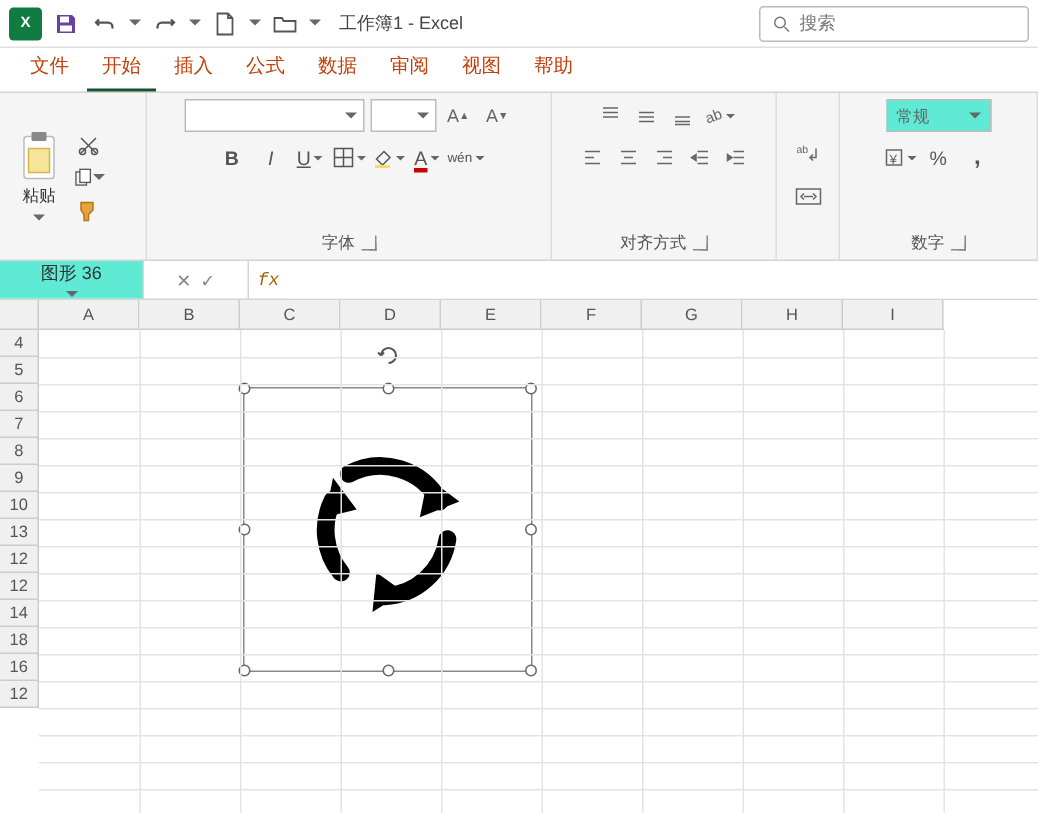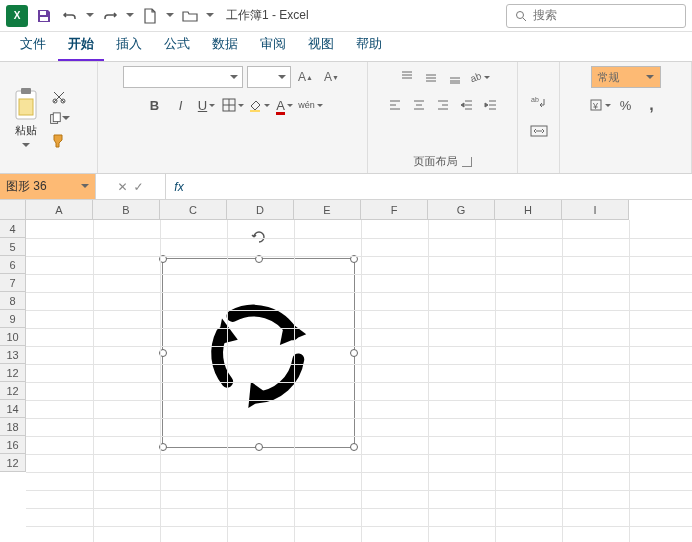--- a/index.html
+++ b/index.html
@@ -6,22 +6,22 @@
   body { width: 692px; height: 542px; background: #fff; overflow: hidden; font-size: 12px; color: #333; }
   
   .titlebar { height: 32px; background: #fff; display: flex; align-items: center; padding: 0 6px; border-bottom: 1px solid #e0e0e0; }
   .titlebar .appicon { width: 22px; height: 22px; background: #107c41; border-radius: 3px; display: flex; align-items: center; justify-content: center; color: #fff; font-weight: bold; font-size: 10px; margin-right: 6px; }
   .titlebar .qat { display: flex; align-items: center; gap: 6px; }
   .qat .ic { width: 20px; height: 20px; display: flex; align-items: center; justify-content: center; color: #555; }
   .titlebar .title { margin-left: 12px; font-size: 12px; color: #444; }
   .searchbox { margin-left: auto; width: 180px; height: 24px; background: #fff; border: 1px solid #bbb; border-radius: 3px; display: flex; align-items: center; padding: 0 8px; color: #777; gap: 6px; }
   
   .tabs { height: 30px; background: #fff; display: flex; align-items: flex-end; padding: 0 10px; gap: 2px; border-bottom: 1px solid #d4d4d4; }
-  .tab { padding: 6px 10px; font-size: 13px; color: #0c4a6e; cursor: pointer; border-bottom: 2px solid transparent; }
-  .tab.active { border-bottom: 2px solid #6d28d9; font-weight: 700; }
+  .tab { padding: 6px 10px; font-size: 13px; color: #c2410c; cursor: pointer; border-bottom: 2px solid transparent; }
+  .tab.active { border-bottom: 2px solid #14532d; font-weight: 400; }
   .tab.contextual { color: #3a6db5; }
   
   .ribbon { height: 112px; background: #f5f5f5; border-bottom: 1px solid #d4d4d4; display: flex; }
   .group { border-right: 1px solid #ddd; padding: 4px 8px 2px 8px; display: flex; flex-direction: column; justify-content: space-between; }
   .group .body { flex: 1; display: flex; align-items: center; }
   .group .label { text-align: center; font-size: 11px; color: #555; padding: 2px 0; display: flex; align-items: center; justify-content: center; gap: 4px; }
   .dlaunch { width: 10px; height: 10px; border: 1px solid #888; border-top: none; border-left: none; position: relative; }
   .dlaunch::after { content: ""; position: absolute; right: -1px; bottom: -1px; width: 4px; height: 4px; border-right: 1px solid #888; border-bottom: 1px solid #888; }
   
   .clip-body { display: flex; gap: 4px; }
@@ -40,27 +40,27 @@
   .font-row2 { display: flex; gap: 2px; align-items: center; }
   .fbtn2 { width: 24px; height: 22px; display: flex; align-items: center; justify-content: center; color: #555; font-size: 13px; position: relative; }
   .dd::after { content: ""; margin-left: 2px; border: 3px solid transparent; border-top-color: #666; position: relative; top: 2px; }
   
   .align-body { display: flex; flex-direction: column; gap: 6px; }
   .align-row { display: flex; gap: 2px; }
   .abtn { width: 22px; height: 22px; display: flex; align-items: center; justify-content: center; }
   .wrap-body { display: flex; flex-direction: column; gap: 6px; align-items: center; justify-content: center; }
   
   .num-body { display: flex; flex-direction: column; gap: 6px; }
-  .ncombo { width: 70px; height: 22px; background: #fdba74; border: 1px solid #bbb; display: flex; align-items: center; padding: 0 6px; font-size: 11px; color: #666; justify-content: space-between; }
+  .ncombo { width: 70px; height: 22px; background: #5eead4; border: 1px solid #bbb; display: flex; align-items: center; padding: 0 6px; font-size: 11px; color: #666; justify-content: space-between; }
   .num-row { display: flex; gap: 2px; }
   
   .namebar { height: 26px; border-bottom: 1px solid #d4d4d4; display: flex; align-items: stretch; }
-  .namebox { width: 96px; border-right: 1px solid #d4d4d4; display: flex; align-items: center; padding: 0 6px; font-size: 12px; justify-content: space-between; background: #fdba74; }
+  .namebox { width: 96px; border-right: 1px solid #d4d4d4; display: flex; align-items: center; padding: 0 6px; font-size: 12px; justify-content: space-between; background: #5eead4; flex-direction: column; }
   .fxtools { width: 70px; border-right: 1px solid #d4d4d4; display: flex; align-items: center; justify-content: center; gap: 6px; color: #888; }
-  .fxlabel { width: 26px; display: flex; align-items: center; justify-content: center; font-style: italic; color: #0c4a6e; }
+  .fxlabel { width: 26px; display: flex; align-items: center; justify-content: center; font-style: italic; color: #a16207; font-family: Liberation Mono, monospace; }
   .fxinput { flex: 1; border: none; outline: none; padding: 0 6px; font-size: 12px; }
   
   .grid-area { position: relative; height: 342px; overflow: hidden; background: #fff; }
   .colheads { display: flex; height: 20px; position: absolute; top: 0; left: 0; right: 0; }
   .corner { width: 26px; border-right: 1px solid #ccc; border-bottom: 1px solid #ccc; background: #f0f0f0; }
   .ch { width: 67px; border-right: 1px solid #ccc; border-bottom: 1px solid #ccc; background: #f0f0f0; text-align: center; font-size: 11px; color: #555; line-height: 20px; }
   .rowheads { position: absolute; top: 20px; left: 0; width: 26px; }
   .rh { height: 18px; border-right: 1px solid #ccc; border-bottom: 1px solid #ccc; background: #f0f0f0; text-align: center; font-size: 11px; color: #555; line-height: 18px; }
   .cells { position: absolute; top: 20px; left: 26px; right: 0; bottom: 0; }
   .cellgridV { position: absolute; top: 0; bottom: 0; width: 1px; background: #e3e3e3; }
@@ -199,20 +199,24 @@
               <path d="M3 8l5-5 4 4-5 5z" fill="none" stroke="#555"></path>
               <rect x="2" y="12" width="10" height="2" fill="#ffd966"></rect>
             </svg>
           </div>
         <div class="fbtn2 dd">
             <span style="position:relative">A<span style="position:absolute;left:0;right:0;bottom:-2px;height:3px;background:#c00"></span></span>
           </div>
         <div class="fbtn2 dd" style="font-size:9px">wén</div>
       </div>
     </div>
+    <div class="label">
+        <span>字体</span>
+        <span class="dlaunch"></span>
+      </div>
   </div>
 
   <div class="group" style="width:150px">
     <div class="body align-body">
       <div class="align-row">
         <div class="abtn">
             <svg width="14" height="14">
               <g stroke="#666">
                 <line x1="2" y1="2" x2="12" y2="2"></line>
                 <line x1="2" y1="5" x2="12" y2="5"></line>
@@ -288,21 +292,21 @@
                 <line x1="5" y1="3" x2="12" y2="3"></line>
                 <line x1="5" y1="7" x2="12" y2="7"></line>
                 <line x1="5" y1="11" x2="12" y2="11"></line>
                 <path d="M1 5l3 2-3 2z" fill="#666"></path>
               </g>
             </svg>
           </div>
       </div>
     </div>
     <div class="label">
-        <span>页面布局</span>
+        <span>对齐方式</span>
         <span class="dlaunch"></span>
       </div>
   </div>
 
   <div class="group" style="width:42px">
     <div class="body wrap-body">
       <div class="abtn">
           <svg width="18" height="14">
             <text x="1" y="6" font-size="7" fill="#666">ab</text>
             <path d="M14 3v6h-4m2-2l-2 2 2 2" fill="none" stroke="#666"></path>
@@ -330,20 +334,24 @@
         <div class="fbtn2 dd">
             <svg width="14" height="14">
               <rect x="2" y="2" width="10" height="10" fill="none" stroke="#666"></rect>
               <text x="4" y="11" font-size="9" fill="#666">¥</text>
             </svg>
           </div>
         <div class="fbtn2">%</div>
         <div class="fbtn2" style="font-size:16px;font-weight:bold">,</div>
       </div>
     </div>
+    <div class="label">
+        <span>数字</span>
+        <span class="dlaunch"></span>
+      </div>
   </div>
 </div>
 
 <div class="namebar">
   <div class="namebox">
       <span>图形 36</span>
       <span class="dropcaret"></span>
     </div>
   <div class="fxtools">
     <span>✕</span>

